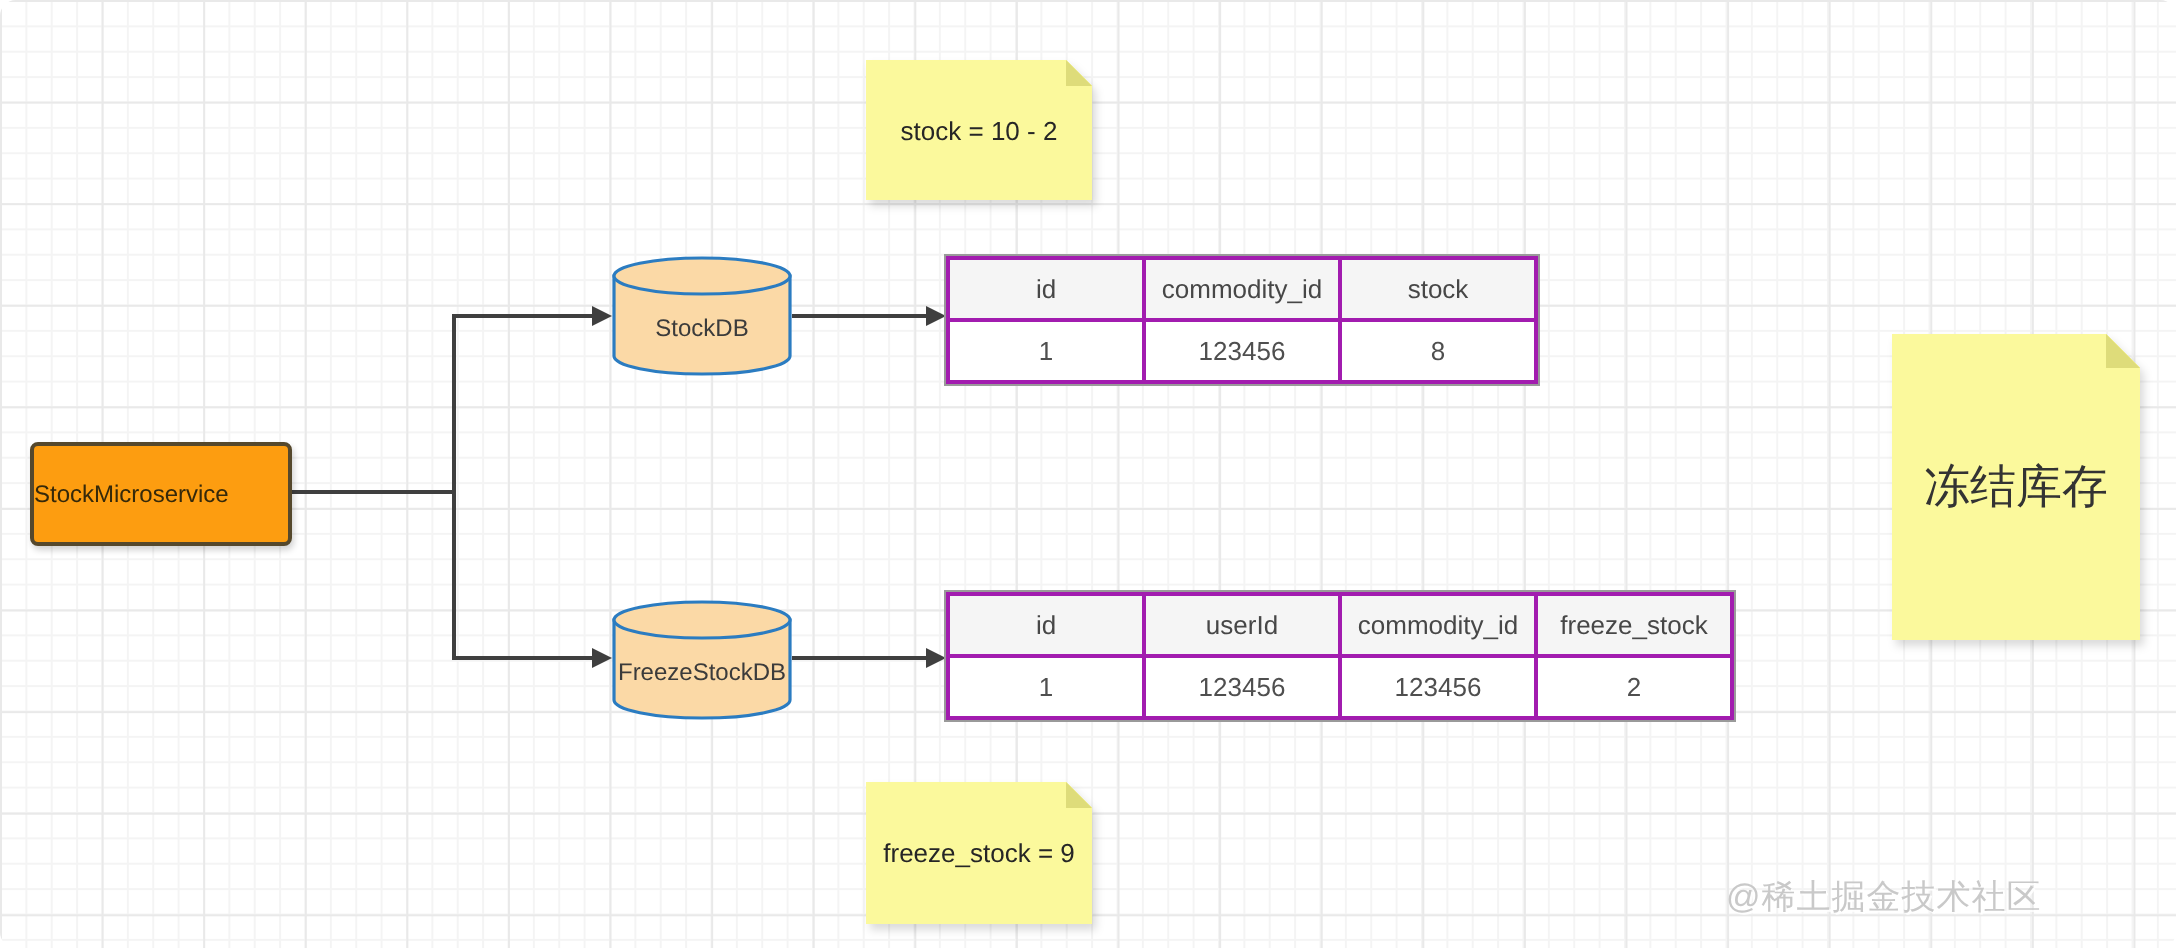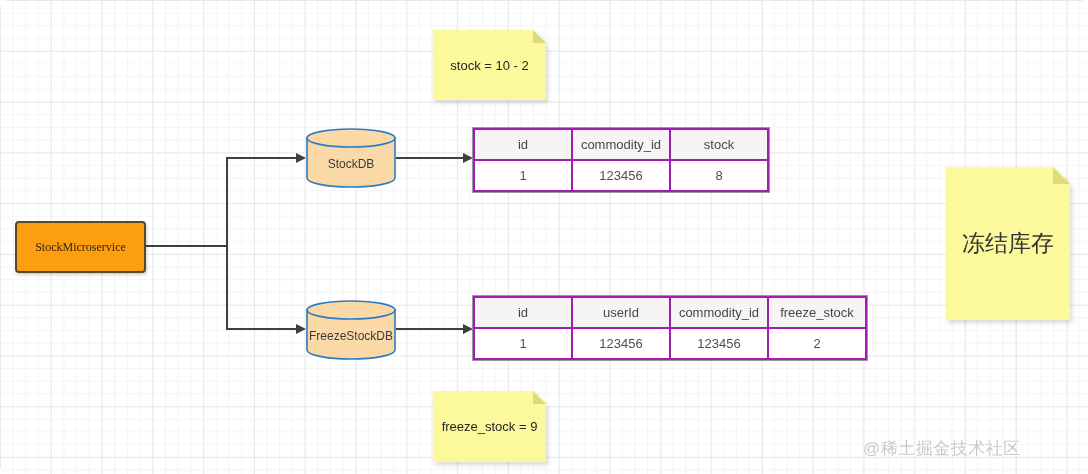--- a/index.html
+++ b/index.html
@@ -16,24 +16,23 @@
     border-radius:8px;
   }
   .hline{position:absolute;height:2px;background:#3f3f3f;}
   .vline{position:absolute;width:2px;background:#3f3f3f;}
   .arrow{position:absolute;width:0;height:0;
     border-top:5px solid transparent;border-bottom:5px solid transparent;
     border-left:10px solid #3f3f3f;}
   .service{
     position:absolute;left:15px;top:221px;width:131px;height:52px;
     background:#fd9d10;border:2px solid #55482c;border-radius:4px;
-    display:flex;align-items:center;justify-content:center;
+    display:flex;align-items:center;
     font-size:12px;color:#35290a;box-shadow:1px 2px 3px rgba(0,0,0,0.18);
     box-sizing:border-box;
-    font-family:Liberation Serif, serif;
   }
   .cyl{position:absolute;width:90px;height:60px;}
   .cyl svg{position:absolute;left:0;top:0;}
   .cyl .cyl-label{
     position:absolute;left:0;top:16px;width:100%;height:40px;
     display:flex;align-items:center;justify-content:center;
     font-size:12px;color:#3b3b3b;
   }
   .dtable{
     position:absolute;border-collapse:collapse;background:#ffffff;

